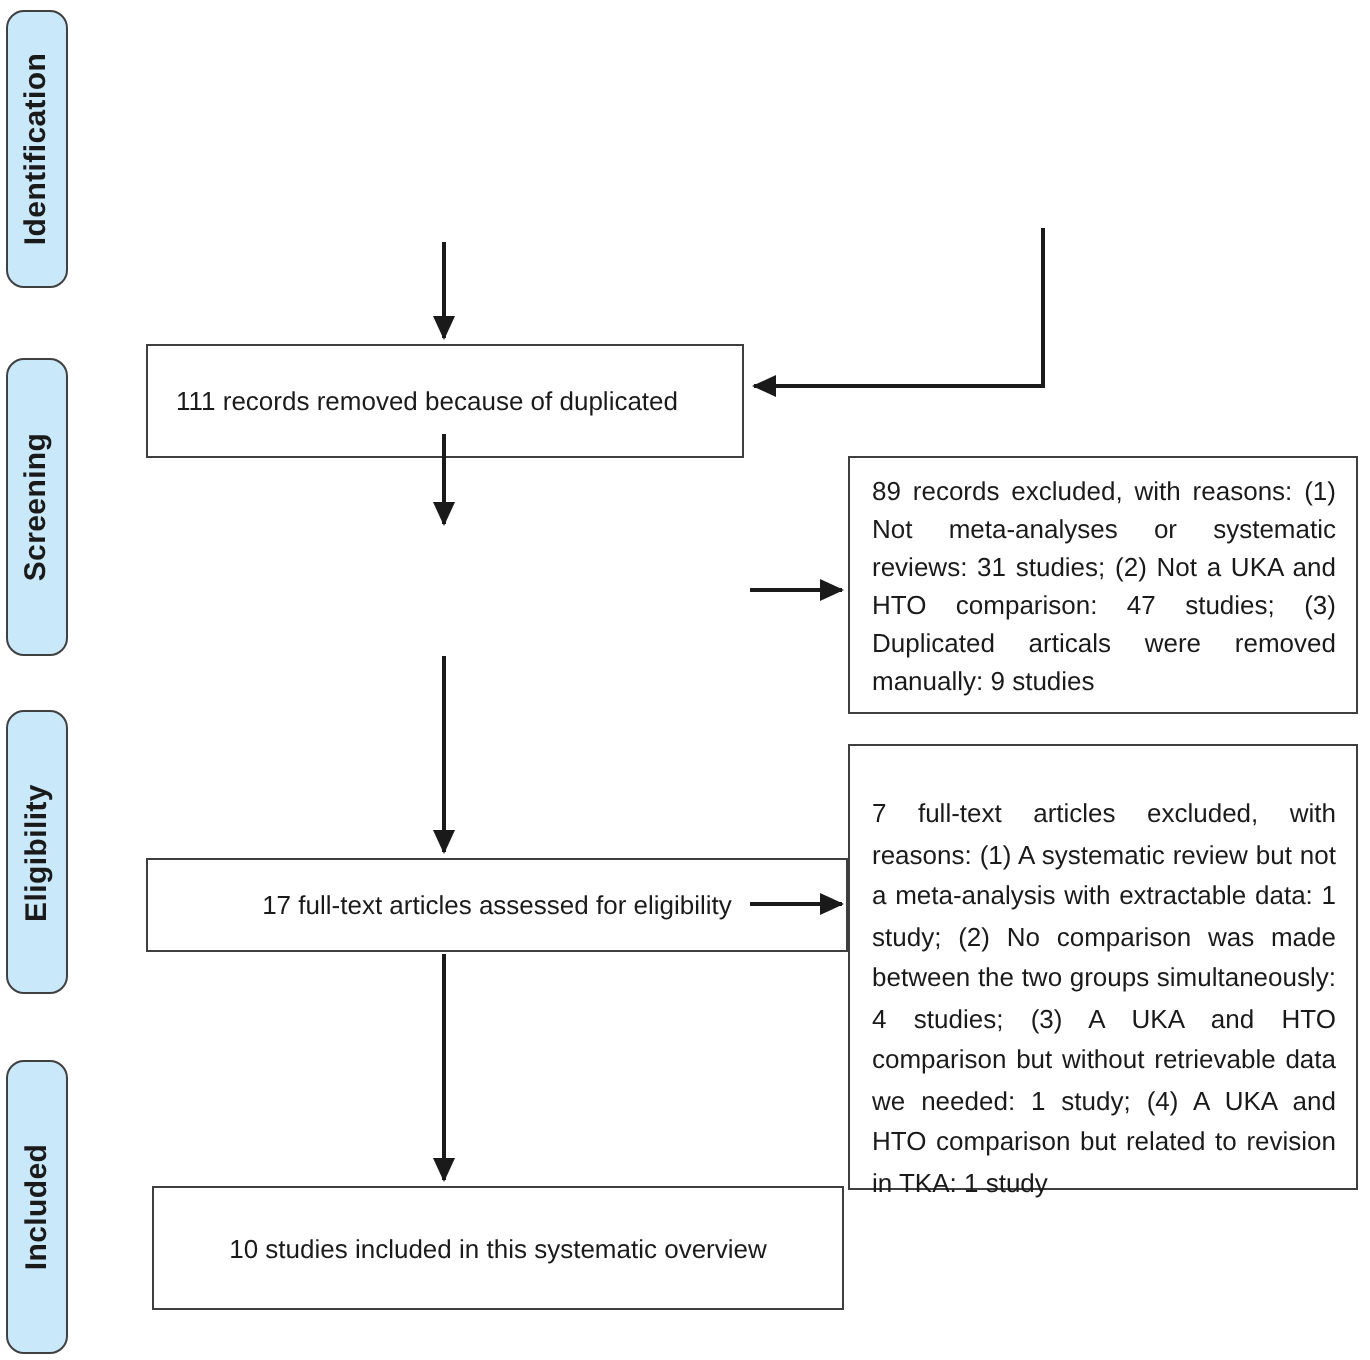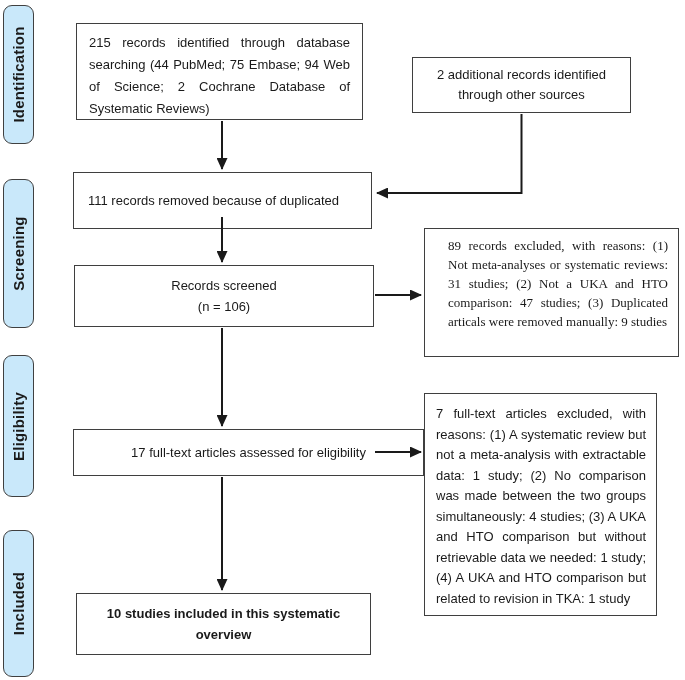--- a/index.html
+++ b/index.html
@@ -58,24 +58,24 @@
   }
   .flowbox.leftline {
     display: flex;
     align-items: center;
     text-align: left;
   }
   #box-identified { left: 76px; top: 23px; width: 287px; height: 97px; padding: 8px 12px; line-height: 22px; }
   #box-additional { left: 412px; top: 57px; width: 219px; height: 56px; padding: 4px 14px; }
   #box-duplicates { left: 73px; top: 172px; width: 299px; height: 57px; padding: 2px 8px 2px 14px; }
   #box-screened  { left: 74px; top: 265px; width: 300px; height: 62px; padding: 4px 10px; line-height: 21px; }
-  #box-excluded-records { left: 424px; top: 228px; width: 255px; height: 129px; padding: 7px 10px 7px 23px; line-height: 19px; font-family: Liberation Serif, serif; }
+  #box-excluded-records { left: 424px; top: 228px; width: 255px; height: 129px; padding: 7px 10px 7px 11px; line-height: 19px; }
   #box-fulltext  { left: 73px; top: 429px; width: 351px; height: 47px; padding: 2px 10px; }
-  #box-excluded-fulltext { left: 424px; top: 372px; width: 233px; height: 223px; padding: 10px 10px 10px 11px; line-height: 20.5px; margin-top: 21px; }
-  #box-included  { left: 76px; top: 593px; width: 295px; height: 62px; padding: 4px 18px; line-height: 21px; font-weight: bold; }
+  #box-excluded-fulltext { left: 424px; top: 372px; width: 255px; height: 223px; padding: 24px 10px 10px 11px; line-height: 20.5px; }
+  #box-included  { left: 76px; top: 593px; width: 346px; height: 62px; padding: 4px 18px; line-height: 21px; }
   #stage-identification { top: 5px;   height: 139px; }
   #stage-screening      { top: 179px; height: 149px; }
   #stage-eligibility    { top: 355px; height: 142px; }
   #stage-included       { top: 530px; height: 147px; }
   #arrows {
     position: absolute;
     left: 0; top: 0;
     width: 685px; height: 680px;
     pointer-events: none;
   }
@@ -91,30 +91,24 @@
   <div class="stage" id="stage-screening">
     <span>Screening</span>
   </div>
   <div class="stage" id="stage-eligibility">
     <span>Eligibility</span>
   </div>
   <div class="stage" id="stage-included">
     <span>Included</span>
   </div>
 
-  <div class="flowbox justified" id="box-identified">215 records identified through database searching (44 PubMed; 75 Embase; 94 Web of Science; 2 Cochrane Database of Systematic Reviews)</div>
 
-  <div class="flowbox center" id="box-additional">2 additional records identified through other sources</div>
 
   <div class="flowbox leftline" id="box-duplicates">111 records removed because of duplicated</div>
 
-  <div class="flowbox center" id="box-screened">
-    <div>Records screened</div>
-    <div>(n = 106)</div>
-  </div>
 
   <div class="flowbox justified" id="box-excluded-records">89 records excluded, with reasons: (1) Not meta-analyses or systematic reviews: 31 studies; (2) Not a UKA and HTO comparison: 47 studies; (3) Duplicated articals were removed manually: 9 studies</div>
 
   <div class="flowbox center" id="box-fulltext">17 full-text articles assessed for eligibility</div>
 
   <div class="flowbox justified" id="box-excluded-fulltext">7 full-text articles excluded, with reasons: (1) A systematic review but not a meta-analysis with extractable data: 1 study; (2) No comparison was made between the two groups simultaneously: 4 studies; (3) A UKA and HTO comparison but without retrievable data we needed: 1 study; (4) A UKA and HTO comparison but related to revision in TKA: 1 study</div>
 
   <div class="flowbox center" id="box-included">10 studies included in this systematic overview</div>
 
   <svg id="arrows" viewBox="0 0 685 680" xmlns="http://www.w3.org/2000/svg">

